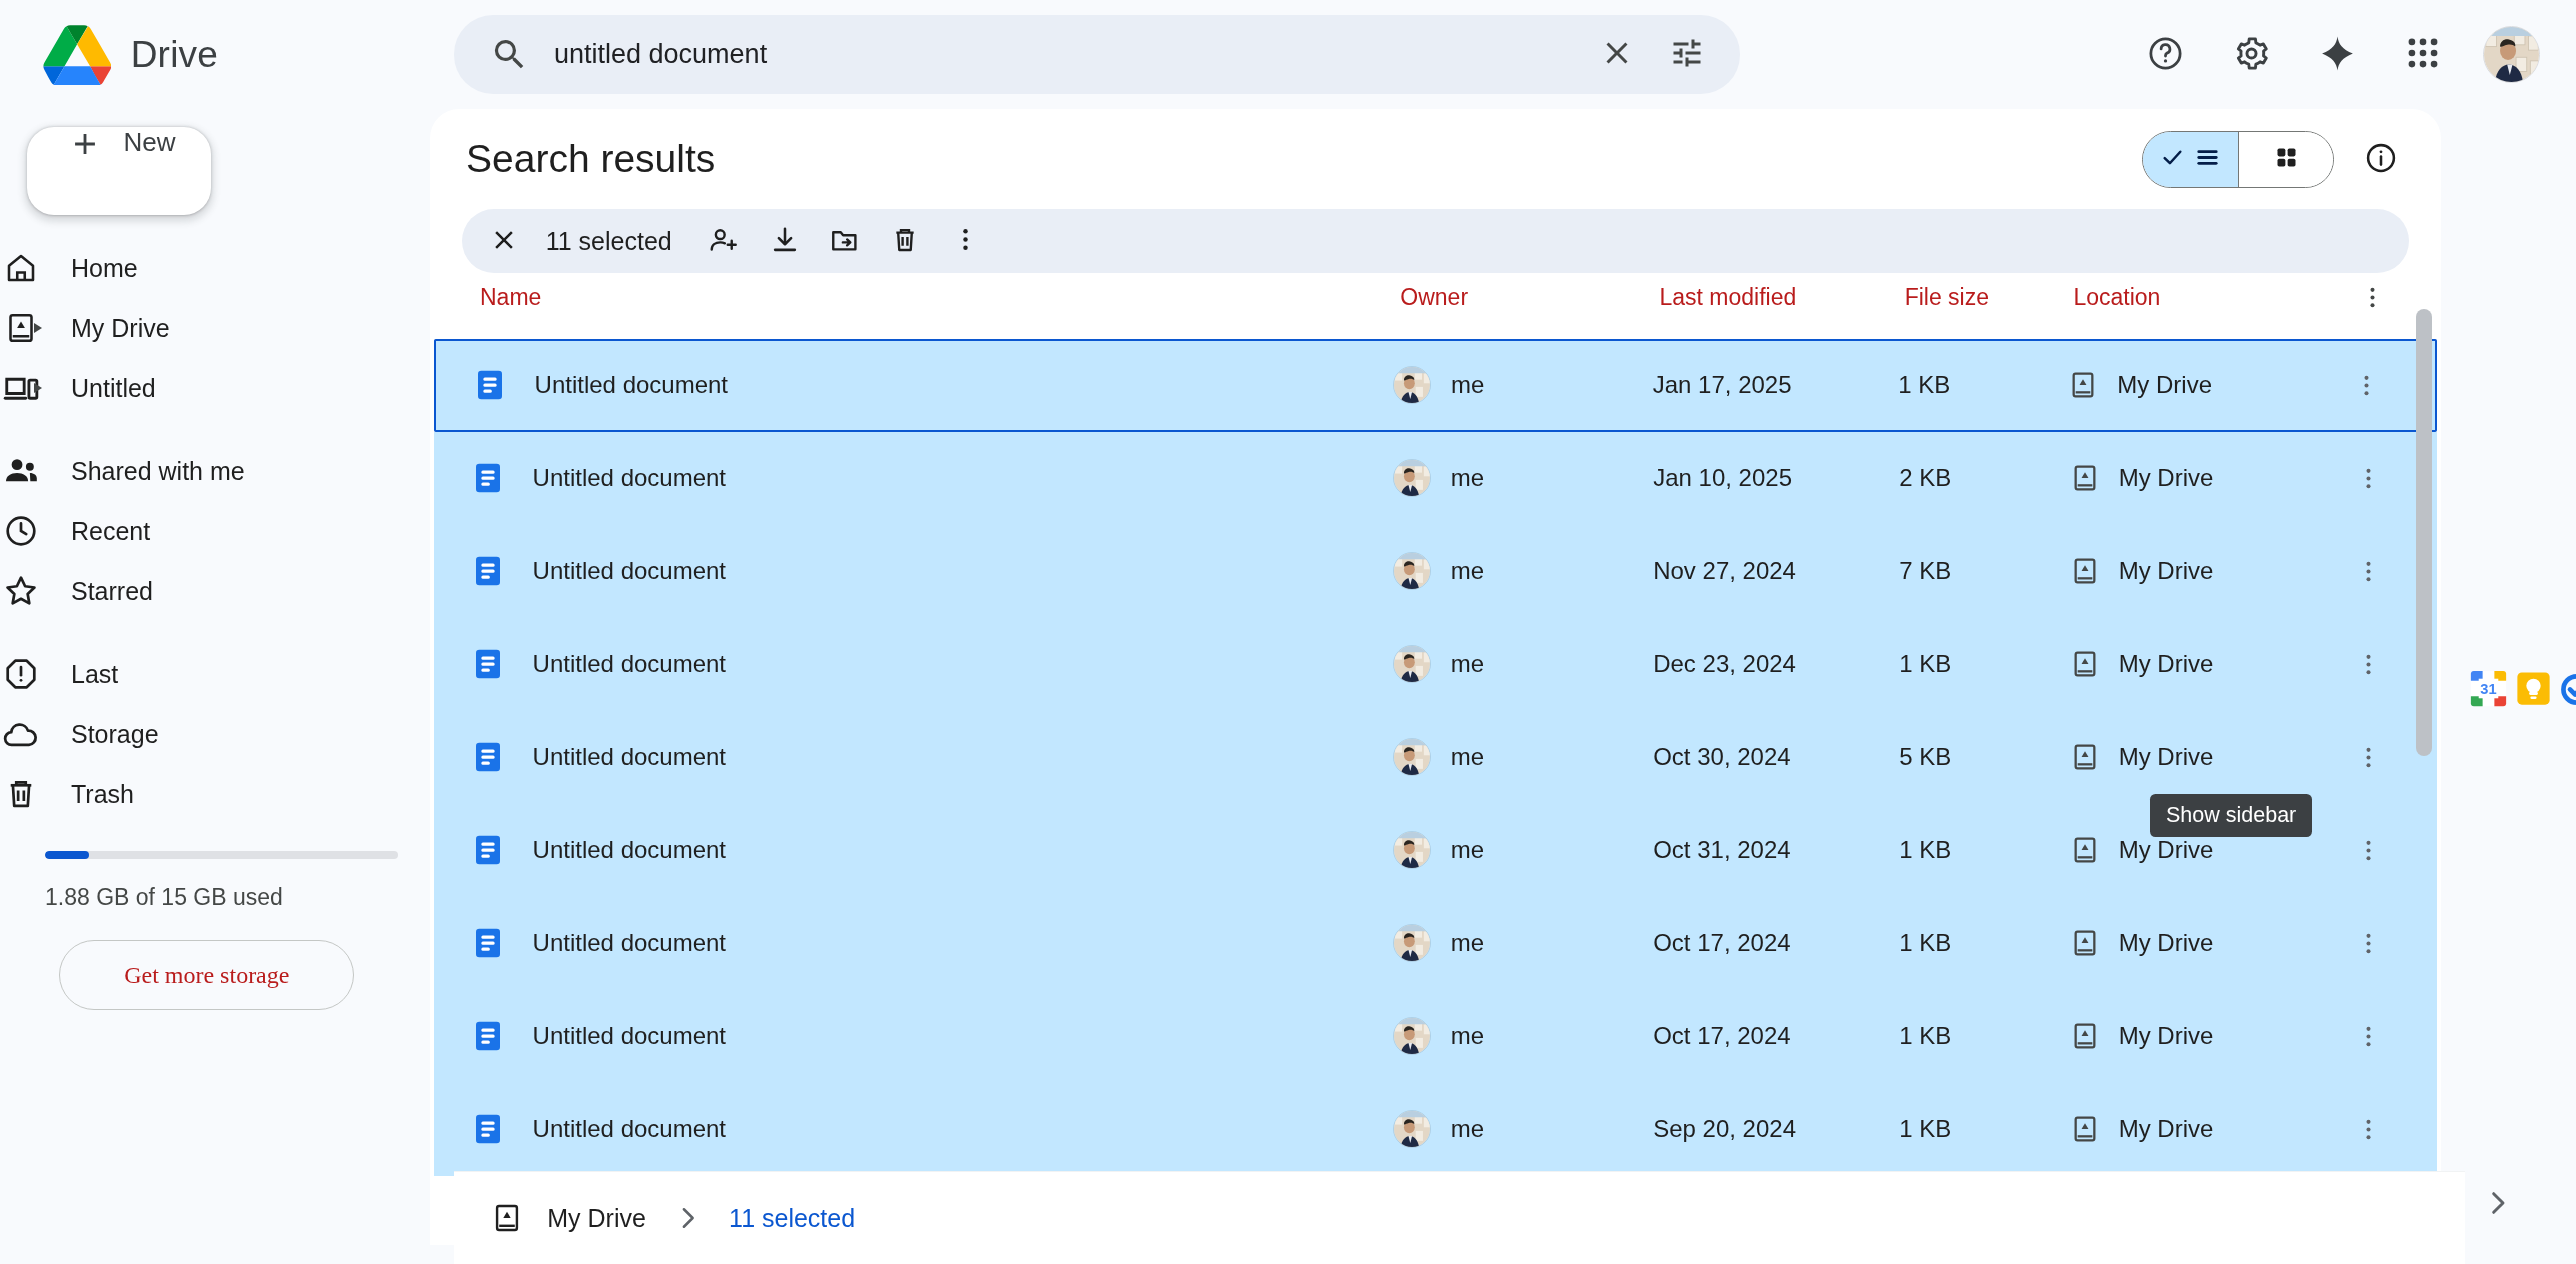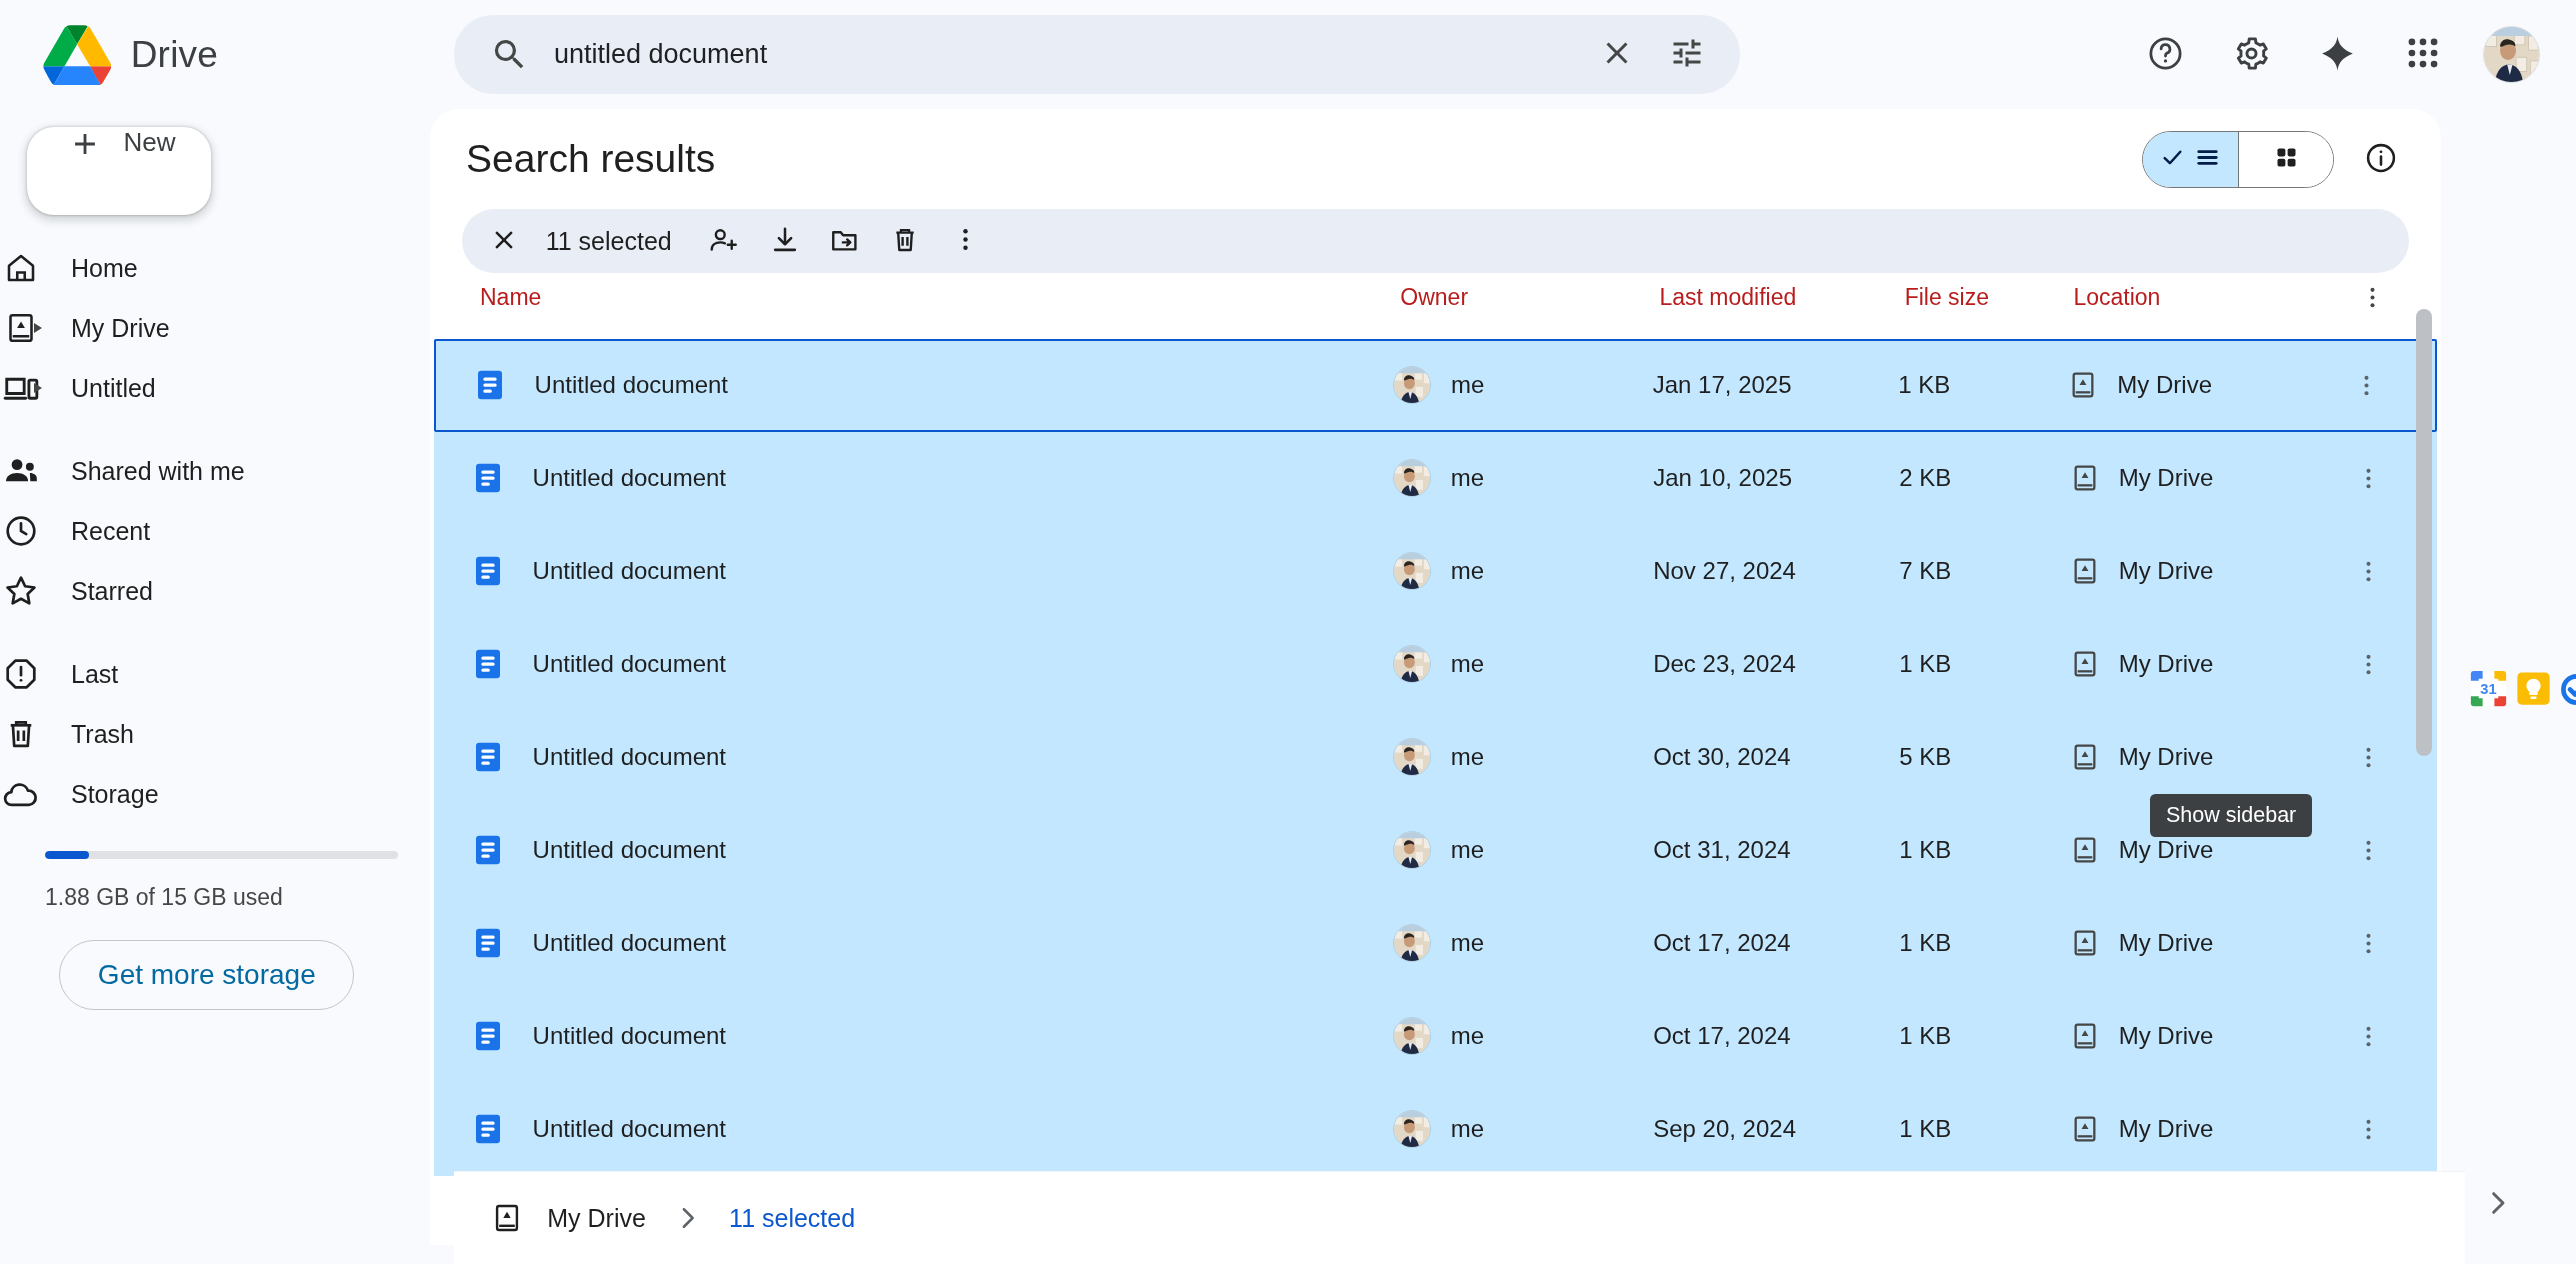--- a/index.html
+++ b/index.html
@@ -89,22 +89,22 @@
   .storage-area { margin-top: 27px; padding-left: 45px; }
   .storage-bar {
     width: 353px; height: 8px; border-radius: 4.5px; background: #dfe1e5;
     overflow: hidden; margin-bottom: 25px;
   }
   .storage-fill { height: 100%; background: #0b57d0; border-radius: 4.5px; }
   .storage-text { font-size: 23px; color: #444746; }
   .getstorage {
     margin: 29px 0 0 14.3px; width: 295px; height: 70px;
     background: transparent; border: 0.9px solid #c4c7c5; border-radius: 35px;
-    color: #0369a1; font-size: 28px; cursor: pointer;
-    font-family: Liberation Sans, sans-serif;
+    color: #b91c1c; font-size: 24px; cursor: pointer;
+    font-family: Liberation Serif, serif;
   }
 
   
   .main {
     position: absolute; left: 430px; top: 109px;
     width: 2011px; height: 1136px;
     background: #fff; border-radius: 29px 29px 0 0;
     overflow: hidden;
   }
   .main-head {
@@ -398,37 +398,37 @@
           <path d="M8.4 3.6h7.2L20.4 8.4v7.2L15.6 20.4H8.4L3.6 15.6V8.4z" stroke-linejoin="round"></path>
           <path d="M12 7.6v5.2" stroke-linecap="round"></path>
           <circle cx="12" cy="16" r=".9" fill="#1f1f1f" stroke="none"></circle>
         </svg>
       </span>
       <span class="nlabel">Last</span>
     </div>
 
     <div class="navitem">
       <span class="nicon">
+        <svg viewBox="0 0 24 24" width="39" height="39" fill="none" stroke="#1f1f1f" stroke-width="1.7">
+          <path d="M6.6 18.4a3.9 3.9 0 0 1-.3-7.8 5.3 5.3 0 0 1 10.3-1 3.7 3.7 0 0 1 .6 8.8z" stroke-linejoin="round"></path>
+        </svg>
+      </span>
+      <span class="nlabel">Storage</span>
+    </div>
+
+    <div class="navitem">
+      <span class="nicon">
         <svg viewBox="0 0 24 24" width="38" height="38" fill="none" stroke="#1f1f1f" stroke-width="1.7">
           <path d="M5.5 6.5h13"></path>
           <path d="M9 6.5V4.6h6V6.5"></path>
           <path d="M6.9 6.5l.8 13h8.6l.8-13" stroke-linejoin="round"></path>
           <path d="M10.2 9.8v6.6M13.8 9.8v6.6"></path>
         </svg>
       </span>
       <span class="nlabel">Trash</span>
-    </div>
-
-    <div class="navitem">
-      <span class="nicon">
-        <svg viewBox="0 0 24 24" width="39" height="39" fill="none" stroke="#1f1f1f" stroke-width="1.7">
-          <path d="M6.6 18.4a3.9 3.9 0 0 1-.3-7.8 5.3 5.3 0 0 1 10.3-1 3.7 3.7 0 0 1 .6 8.8z" stroke-linejoin="round"></path>
-        </svg>
-      </span>
-      <span class="nlabel">Storage</span>
     </div>
   </div>
 
   <div class="storage-area">
     <div class="storage-bar">
       <div class="storage-fill" id="storage-fill" style="width: 12.5%; background: rgb(11, 87, 208);"></div>
     </div>
     <div class="storage-text">1.88 GB of 15 GB used</div>
     <button class="getstorage">Get more storage</button>
   </div>

